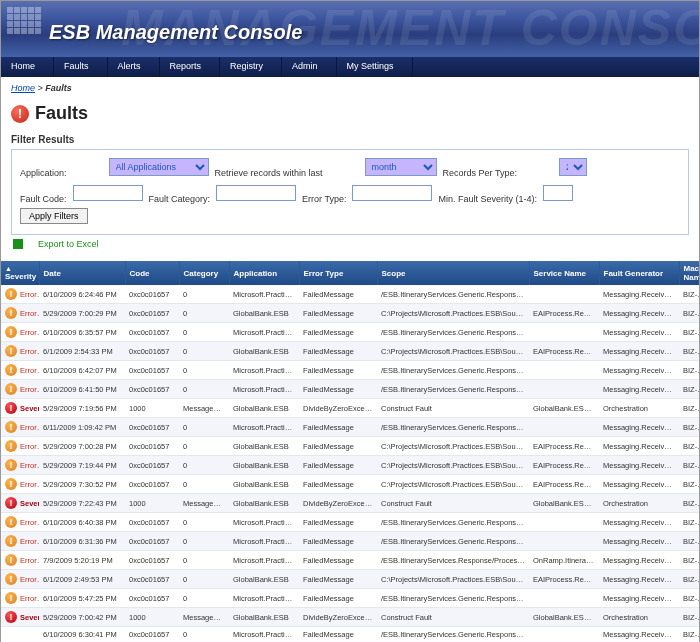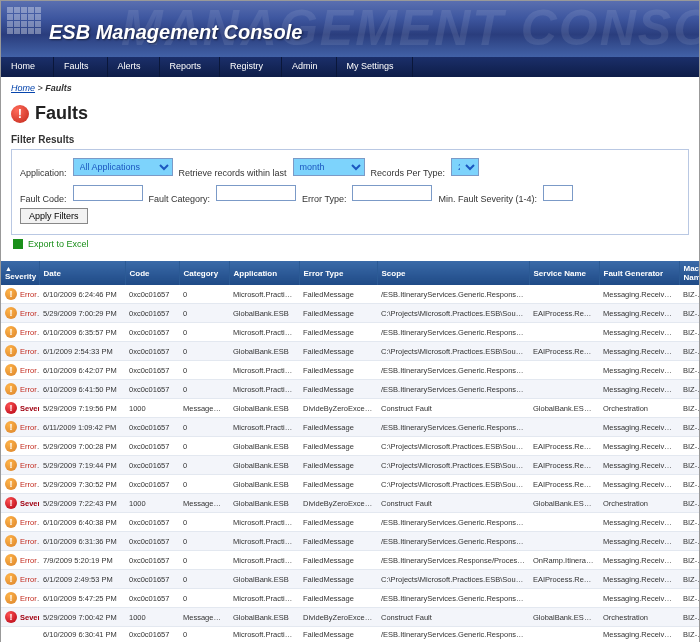--- a/index.html
+++ b/index.html
@@ -90,35 +90,35 @@
   }
   .filter-row { display: flex; align-items: center; gap: 6px; flex-wrap: wrap; margin-bottom: 4px; }
   .filter-row label { white-space: nowrap; margin-top: 12px; }
   input[type=text], select {
     font-size: 9px;
     border: 1px solid #7b9ac7;
     height: 16px;
     padding: 0 2px;
     background: #fff;
   }
-  select { background: #7dd3fc; height: 18px; }
+  select { background: #c4b5fd; height: 18px; margin-left: 36px; }
   .btn {
     font-size: 9px;
     border: 1px solid #888;
     background: #f2f2f2;
     padding: 2px 8px;
     cursor: pointer;
   }
   .export {
     color: #1a8f1a;
     font-size: 9px;
     padding: 4px 2px;
     display: inline-flex;
     align-items: center;
-    gap: 5px;
+    gap: 15px;
     cursor: pointer;
   }
   .export .xls-icon {
     width: 10px; height: 10px;
     background: #1a8f1a;
     display: inline-block;
   }
   table.faults {
     width: 100%;
     border-collapse: collapse;

